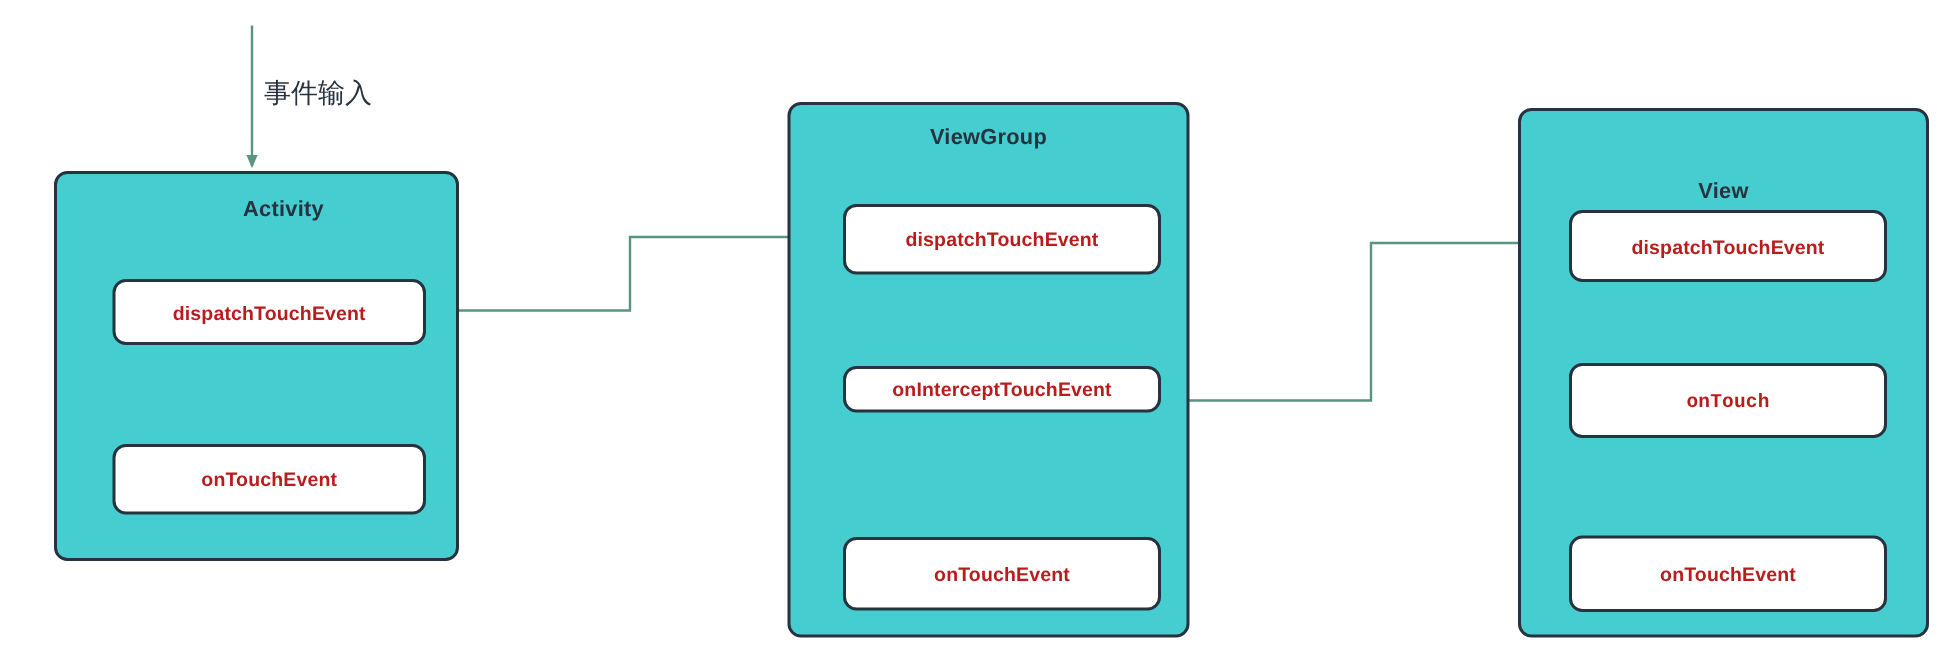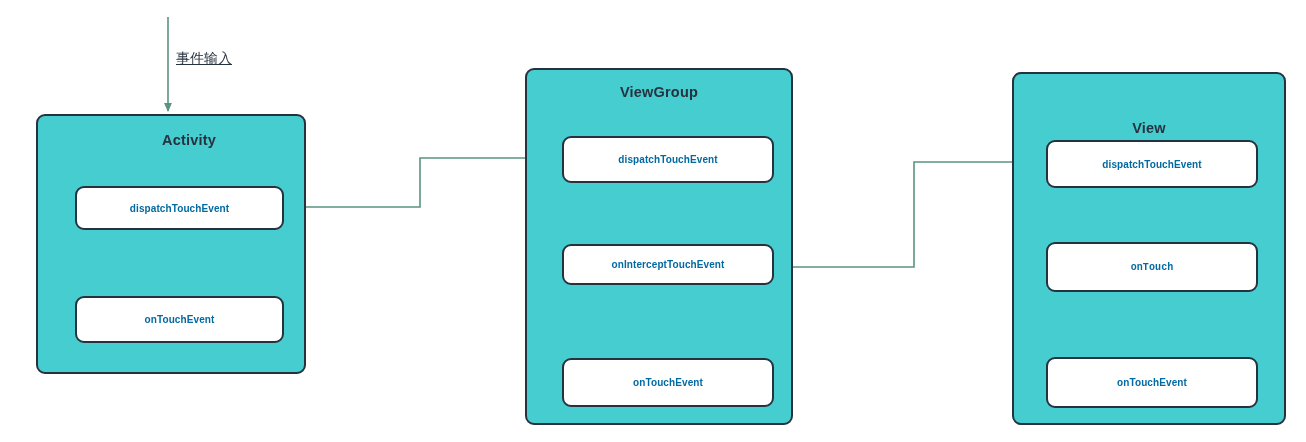--- a/index.html
+++ b/index.html
@@ -40,45 +40,44 @@
     position: absolute;
     background: #ffffff;
     border: 2px solid #27323f;
     border-radius: 9px;
     box-sizing: border-box;
     display: flex;
     align-items: center;
     justify-content: center;
   }
   .mbox span {
-    font-size: 10px;
+    font-size: 13px;
     font-weight: bold;
-    color: #0369a1;
+    color: #b91c1c;
     letter-spacing: .1px;
     white-space: nowrap;
   }
 
   
   #wires {
     position: absolute;
     left: 0;
     top: 0;
     width: 1306px;
     height: 442px;
     pointer-events: none;
   }
 
   
   .input-label {
     position: absolute;
-    font-size: 14px;
+    font-size: 18px;
     color: #27323f;
     white-space: nowrap;
     font-family: "DejaVu Sans", "Liberation Sans", sans-serif;
-    text-decoration: underline;
   }
 
   
   .watermark {
     position: absolute;
     right: 8px;
     bottom: 2px;
     font-size: 13px;
     color: rgba(90, 110, 118, 0.42);
     white-space: nowrap;
@@ -132,21 +131,21 @@
   <div class="mbox" style="left:75px; top:296px; width:209px; height:47px;">
     <span>onTouchEvent</span>
   </div>
 
   <div class="panel" style="left:525px; top:68px; width:268px; height:357px;">
     <div class="panel-title" style="top:14px;">ViewGroup</div>
   </div>
   <div class="mbox" style="left:562px; top:136px; width:212px; height:47px;">
     <span>dispatchTouchEvent</span>
   </div>
-  <div class="mbox" style="left:562px; top:244px; width:212px; height:41px;">
+  <div class="mbox" style="left:562px; top:244px; width:212px; height:31px;">
     <span>onInterceptTouchEvent</span>
   </div>
   <div class="mbox" style="left:562px; top:358px; width:212px; height:49px;">
     <span>onTouchEvent</span>
   </div>
 
   <div class="panel" style="left:1012px; top:72px; width:274px; height:353px;">
     <div class="panel-title" style="top:14px;margin-top:32px;">View</div>
   </div>
   <div class="mbox" style="left:1046px; top:140px; width:212px; height:48px;">

